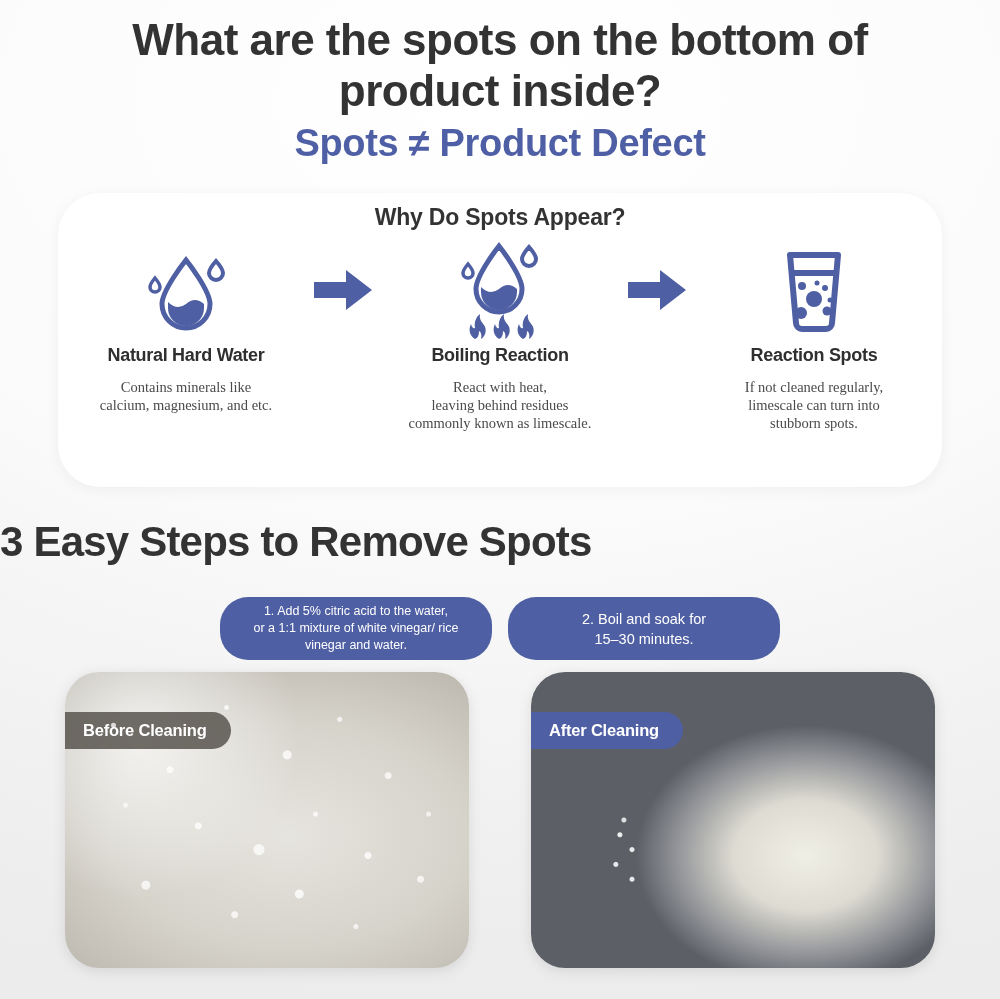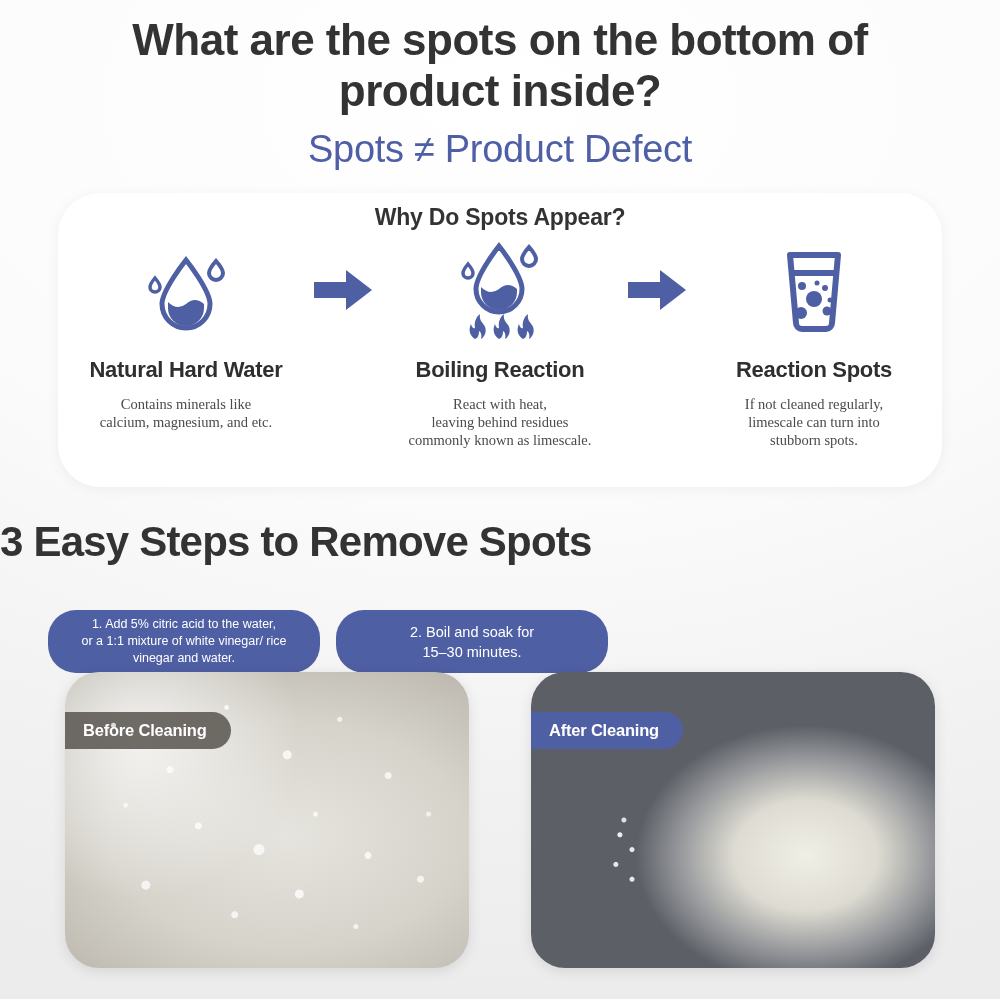--- a/index.html
+++ b/index.html
@@ -28,24 +28,24 @@
   .title {
     font-size: 44px;
     line-height: 51px;
     font-weight: bold;
     color: #333333;
     letter-spacing: -0.5px;
     padding: 0 60px;
   }
 
   .subtitle {
-    margin-top: 10px;
+    margin-top: 4px;
     font-size: 38px;
     line-height: 46px;
-    font-weight: normal;
+    font-weight: bold;
     color: #4e5fa6;
     letter-spacing: -0.3px;
   }
 
   
   .card {
     position: absolute;
     left: 58px;
     top: 193px;
     width: 884px;
@@ -77,24 +77,24 @@
   }
 
   .icon-wrap {
     height: 106px;
     display: flex;
     align-items: center;
     justify-content: center;
   }
 
   .col-title {
-    font-size: 22px;
+    font-size: 18px;
     font-weight: bold;
     color: #2f2f2f;
-    margin-top: 14px;
+    margin-top: 2px;
     letter-spacing: -0.3px;
     white-space: nowrap;
   }
 
   .col-desc {
     font-size: 14.5px;
     line-height: 18px;
     color: #4a4a4a;
     margin-top: 12px;
     font-family: Liberation Serif, serif;
@@ -117,25 +117,25 @@
     width: 100%;
     text-align: left;
     font-size: 42px;
     font-weight: bold;
     color: #333333;
     letter-spacing: -0.8px;
   }
 
   .pills {
     position: absolute;
-    top: 610px;
+    top: 597px;
     left: 0;
     width: 100%;
     display: flex;
-    justify-content: flex-start;
+    justify-content: center;
     gap: 16px;
     padding: 0 48px;
   }
 
   .pill {
     background: #4f5fa3;
     color: #ffffff;
     border-radius: 28px;
     width: 272px;
     min-height: 52px;

